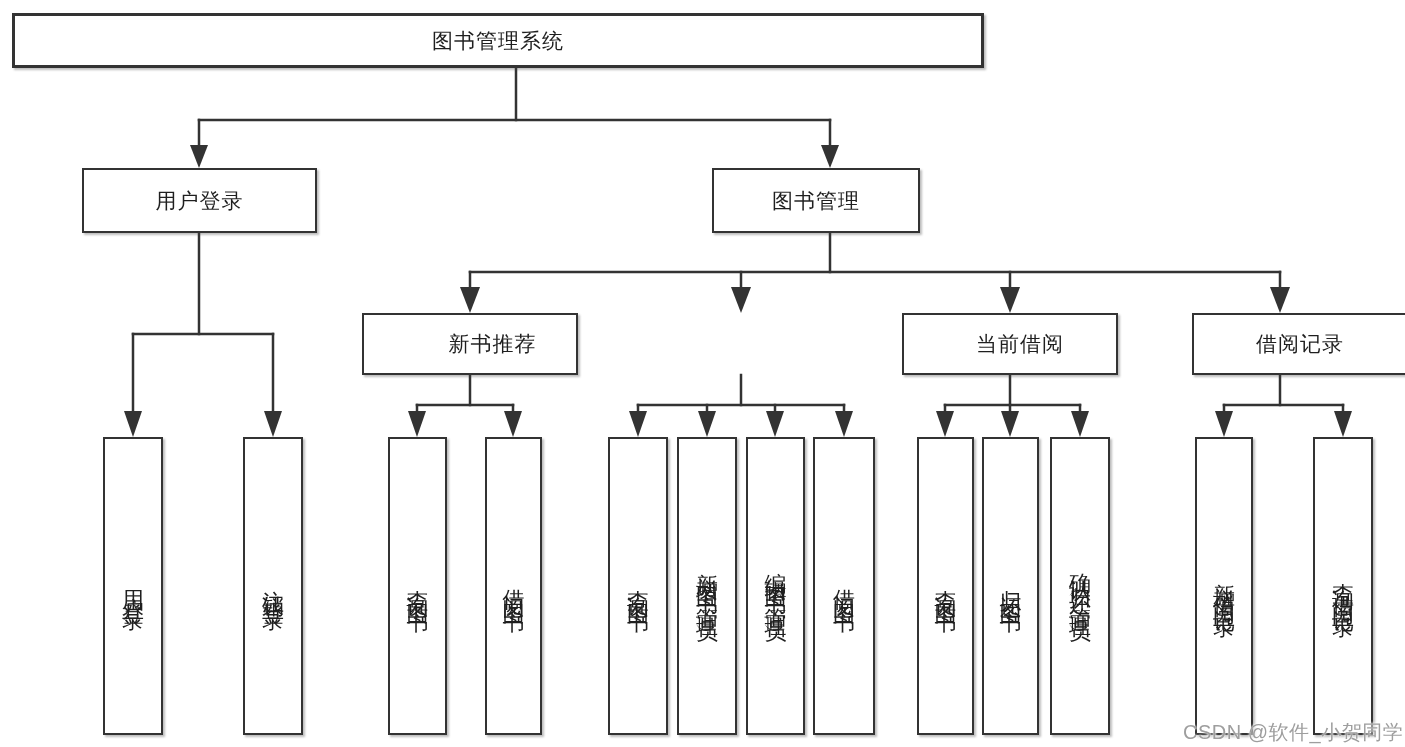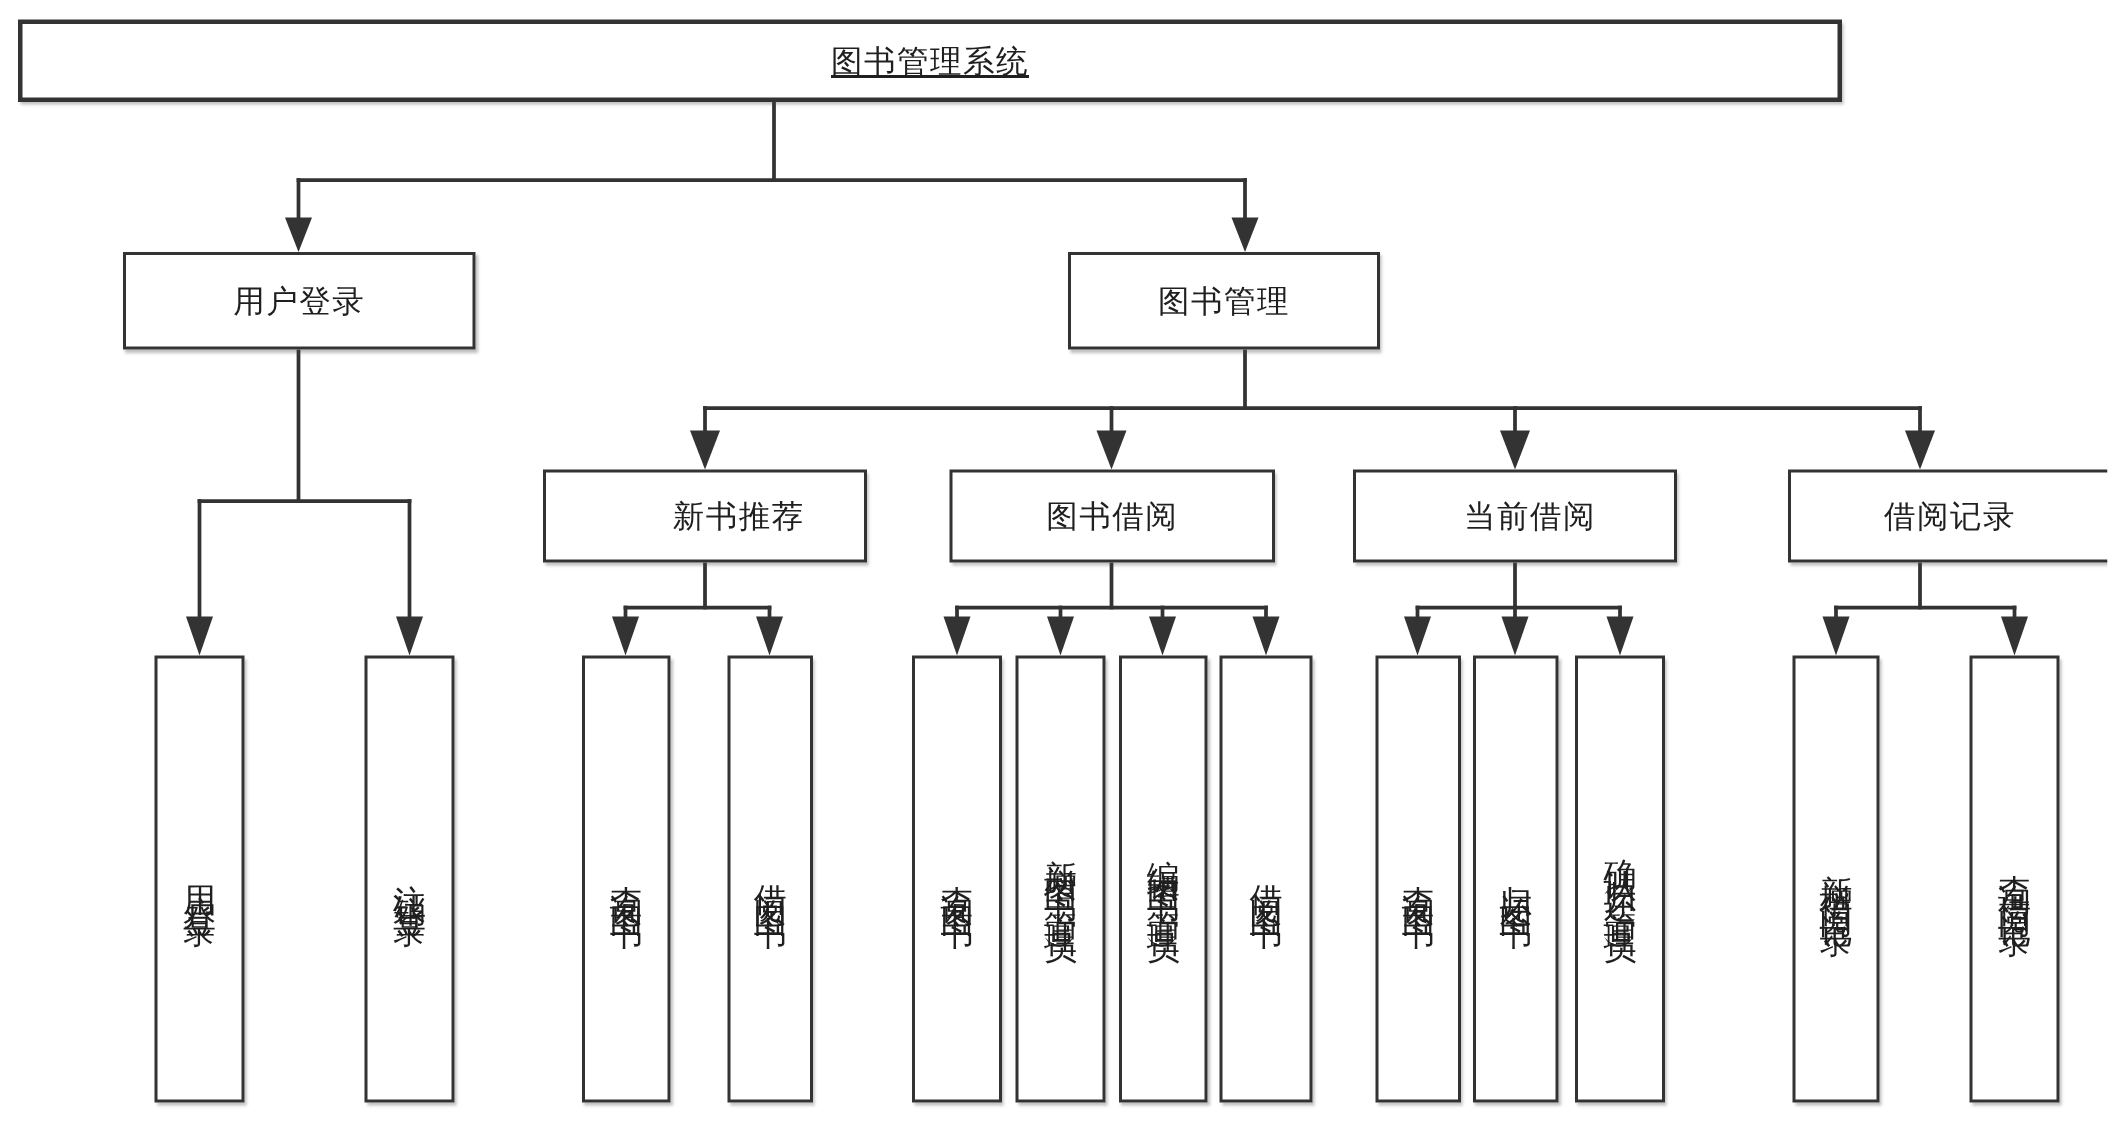--- a/index.html
+++ b/index.html
@@ -105,27 +105,26 @@
     <polygon points="1071,411 1089,411 1080,437"></polygon>
 
     <line x1="1280" y1="375" x2="1280" y2="405"></line>
     <line x1="1224" y1="405" x2="1343" y2="405"></line>
     <line x1="1224" y1="405" x2="1224" y2="413"></line>
     <polygon points="1215,411 1233,411 1224,437"></polygon>
     <line x1="1343" y1="405" x2="1343" y2="413"></line>
     <polygon points="1334,411 1352,411 1343,437"></polygon>
   </svg>
 
-  <div class="node" style="left:12px; top:13px; width:1216px; height:55px; border-width:3px;text-decoration:underline;">图书管理系统</div>
+  <div class="node" style="left:12px; top:13px; width:972px; height:55px; border-width:3px;">图书管理系统</div>
 
   <div class="node" style="left:82px; top:168px; width:235px; height:65px;">用户登录</div>
   <div class="node" style="left:712px; top:168px; width:208px; height:65px;">图书管理</div>
 
   <div class="node" style="left:362px; top:313px; width:216px; height:62px;padding-left:45px;">新书推荐</div>
-  <div class="node" style="left:633px; top:313px; width:217px; height:62px;">图书借阅</div>
   <div class="node" style="left:902px; top:313px; width:216px; height:62px;padding-left:20px;">当前借阅</div>
   <div class="node" style="left:1172px; top:313px; width:216px; height:62px;margin-left:20px;">借阅记录</div>
 
   <div class="node leaf" style="left:103px; top:437px; width:60px; height:298px;">用户登录</div>
   <div class="node leaf" style="left:243px; top:437px; width:60px; height:298px;">注销登录</div>
 
   <div class="node leaf" style="left:388px; top:437px; width:59px; height:298px;">查询图书</div>
   <div class="node leaf" style="left:485px; top:437px; width:57px; height:298px;">借阅图书</div>
 
   <div class="node leaf" style="left:608px; top:437px; width:60px; height:298px;">查询图书</div>
@@ -133,14 +132,15 @@
   <div class="node leaf" style="left:746px; top:437px; width:59px; height:298px;">编辑图书（管理员）</div>
   <div class="node leaf" style="left:813px; top:437px; width:62px; height:298px;">借阅图书</div>
 
   <div class="node leaf" style="left:917px; top:437px; width:57px; height:298px;">查询图书</div>
   <div class="node leaf" style="left:982px; top:437px; width:57px; height:298px;">归还图书</div>
   <div class="node leaf" style="left:1050px; top:437px; width:60px; height:298px;">确认归还（管理员）</div>
 
   <div class="node leaf" style="left:1195px; top:437px; width:58px; height:298px;">新增借阅记录</div>
   <div class="node leaf" style="left:1313px; top:437px; width:60px; height:298px;">查询借阅记录</div>
 
+  <div class="watermark">CSDN @软件_小贺同学</div>
 
 </div>
 
 </body></html>

